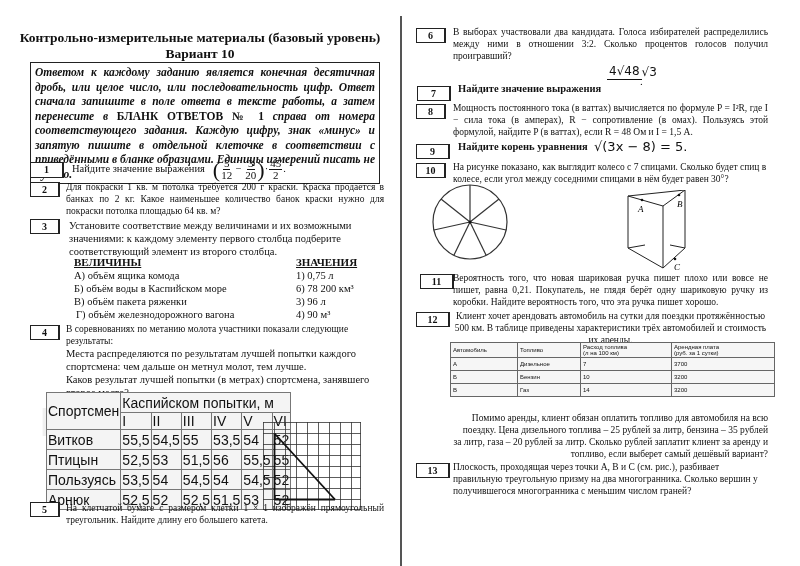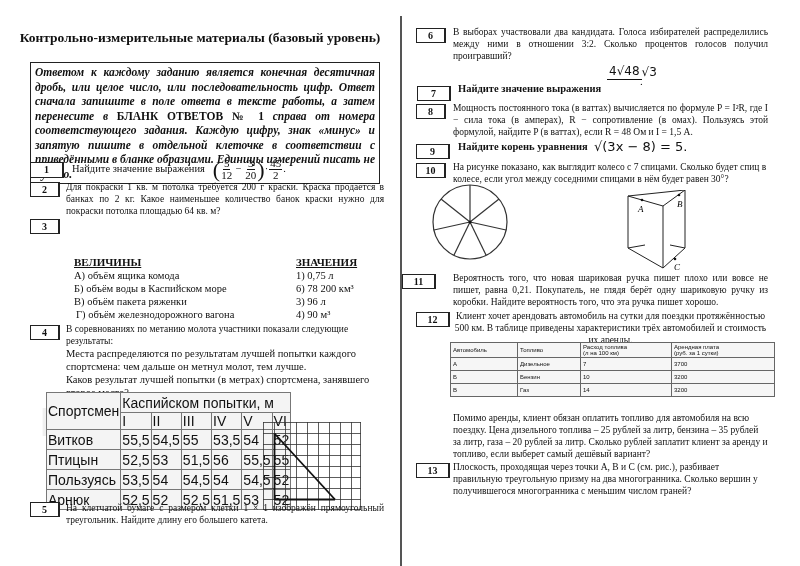--- a/index.html
+++ b/index.html
@@ -27,20 +27,21 @@
   .watermark { position:absolute; font-family:"Liberation Sans", sans-serif; color:#f0f0f0; font-weight:bold; }
   svg { position:absolute; }
 </style>
 </head>
 <body>
 
 <div class="watermark" style="left:40px;top:400px;font-size:40px;">ЕГЭ</div>
 
 <div class="page-left">
   <div class="title" style="top:30px;">Контрольно-измерительные материалы (базовый уровень)</div>
+  <div class="title" style="top:46px;">Вариант 10</div>
 
   <div class="notice">
     <span>Ответом к каждому заданию является конечная десятичная дробь, или целое число, или последовательность цифр. Ответ сначала запишите в поле ответа в тексте работы, а затем перенесите в </span><span class="up">БЛАНК ОТВЕТОВ № 1</span><span> справа от номера соответствующего задания. Каждую цифру, знак «минус» и запятую пишите в отдельной клеточке в соответствии с приведёнными в бланке образцами. Единицы измерений писать не нужно.</span>
   </div>
 
   <div class="ansbox r" style="left:30px;top:162px;width:34px;height:16px;">1</div>
   <div class="q big" style="left:72px;top:158px;width:320px;">
     <span>Найдите значение выражения</span>
     &nbsp;&nbsp;<span class="paren">(</span><span class="frac">
         <span class="n">5</span>
@@ -53,20 +54,21 @@
       </span><span class="paren">)</span><span>·</span><span class="frac">
         <span class="n">45</span>
         <span>2</span>
       </span><span>.</span>
   </div>
 
   <div class="ansbox r" style="left:30px;top:182px;width:30px;">2</div>
   <div class="q" style="left:66px;top:181px;width:318px;">Для покраски 1 кв. м потолка требуется 200 г краски. Краска продаётся в банках по 2 кг. Какое наименьшее количество банок краски нужно для покраски потолка площадью 64 кв. м?</div>
 
   <div class="ansbox r" style="left:30px;top:219px;width:30px;">3</div>
+  <div class="q big" style="left:69px;top:219px;width:300px;text-align:left;">Установите соответствие между величинами и их возможными значениями: к каждому элементу первого столбца подберите соответствующий элемент из второго столбца.</div>
   <div class="match-h" style="left:74px;top:256px;">ВЕЛИЧИНЫ</div>
   <div class="match-h" style="left:296px;top:256px;">ЗНАЧЕНИЯ</div>
   <div class="match-i" style="left:74px;top:269px;">А) объём ящика комода</div>
   <div class="match-i" style="left:74px;top:282px;">Б) объём воды в Каспийском море</div>
   <div class="match-i" style="left:74px;top:295px;">В) объём пакета ряженки</div>
   <div class="match-i" style="left:76px;top:308px;">Г) объём железнодорожного вагона</div>
   <div class="match-i" style="left:296px;top:269px;">1) 0,75 л</div>
   <div class="match-i" style="left:296px;top:282px;">6) 78 200 км³</div>
   <div class="match-i" style="left:296px;top:295px;">3) 96 л</div>
   <div class="match-i" style="left:296px;top:308px;">4) 90 м³</div>
@@ -213,26 +215,26 @@
       <line x1="45" y1="55" x2="60" y2="58"></line>
     </g>
     <circle cx="17" cy="10" r="1.3" fill="#111"></circle>
     <circle cx="54" cy="5" r="1.3" fill="#111"></circle>
     <circle cx="50" cy="69" r="1.3" fill="#111"></circle>
     <text x="13" y="22" font-family="Liberation Serif, serif" font-style="italic" font-size="9">A</text>
     <text x="52" y="17" font-family="Liberation Serif, serif" font-style="italic" font-size="9">B</text>
     <text x="49" y="80" font-family="Liberation Serif, serif" font-style="italic" font-size="9">C</text>
   </svg>
 
-  <div class="ansbox r" style="left:2px;top:274px;width:34px;">11</div>
+  <div class="ansbox r" style="left:20px;top:274px;width:34px;">11</div>
   <div class="q" style="left:53px;top:272px;width:315px;">Вероятность того, что новая шариковая ручка пишет плохо или вовсе не пишет, равна 0,21. Покупатель, не глядя берёт одну шариковую ручку из коробки. Найдите вероятность того, что эта ручка пишет хорошо.</div>
 
   <div class="ansbox r" style="left:16px;top:312px;width:34px;">12</div>
   <div class="q" style="left:53px;top:310px;width:315px;text-align:center;">Клиент хочет арендовать автомобиль на сутки для поездки протяжённостью 500 км. В таблице приведены характеристики трёх автомобилей и стоимость их аренды.</div>
-  <div class="q" style="left:53px;top:412px;width:315px;text-align:left;">Помимо аренды, клиент обязан оплатить топливо для автомобиля на всю поездку. Цена дизельного топлива – 25 рублей за литр, бензина – 35 рублей за литр, газа – 20 рублей за литр. Сколько рублей заплатит клиент за аренду и топливо, если выберет самый дешёвый вариант?</div>
+  <div class="q" style="left:53px;top:412px;width:315px;text-align:right;">Помимо аренды, клиент обязан оплатить топливо для автомобиля на всю поездку. Цена дизельного топлива – 25 рублей за литр, бензина – 35 рублей за литр, газа – 20 рублей за литр. Сколько рублей заплатит клиент за аренду и топливо, если выберет самый дешёвый вариант?</div>
 
   <div class="ansbox r" style="left:16px;top:463px;width:34px;">13</div>
   <div class="q" style="left:53px;top:461px;width:315px;text-align:left;">Плоскость, проходящая через точки A, B и C (см. рис.), разбивает правильную треугольную призму на два многогранника. Сколько вершин у получившегося многогранника с меньшим числом граней?</div>
 </div>
 
 <table class="cars">
   <tbody>
       <tr>
     <td style="width:62px;">Автомобиль</td>
     <td style="width:58px;">Топливо</td>

